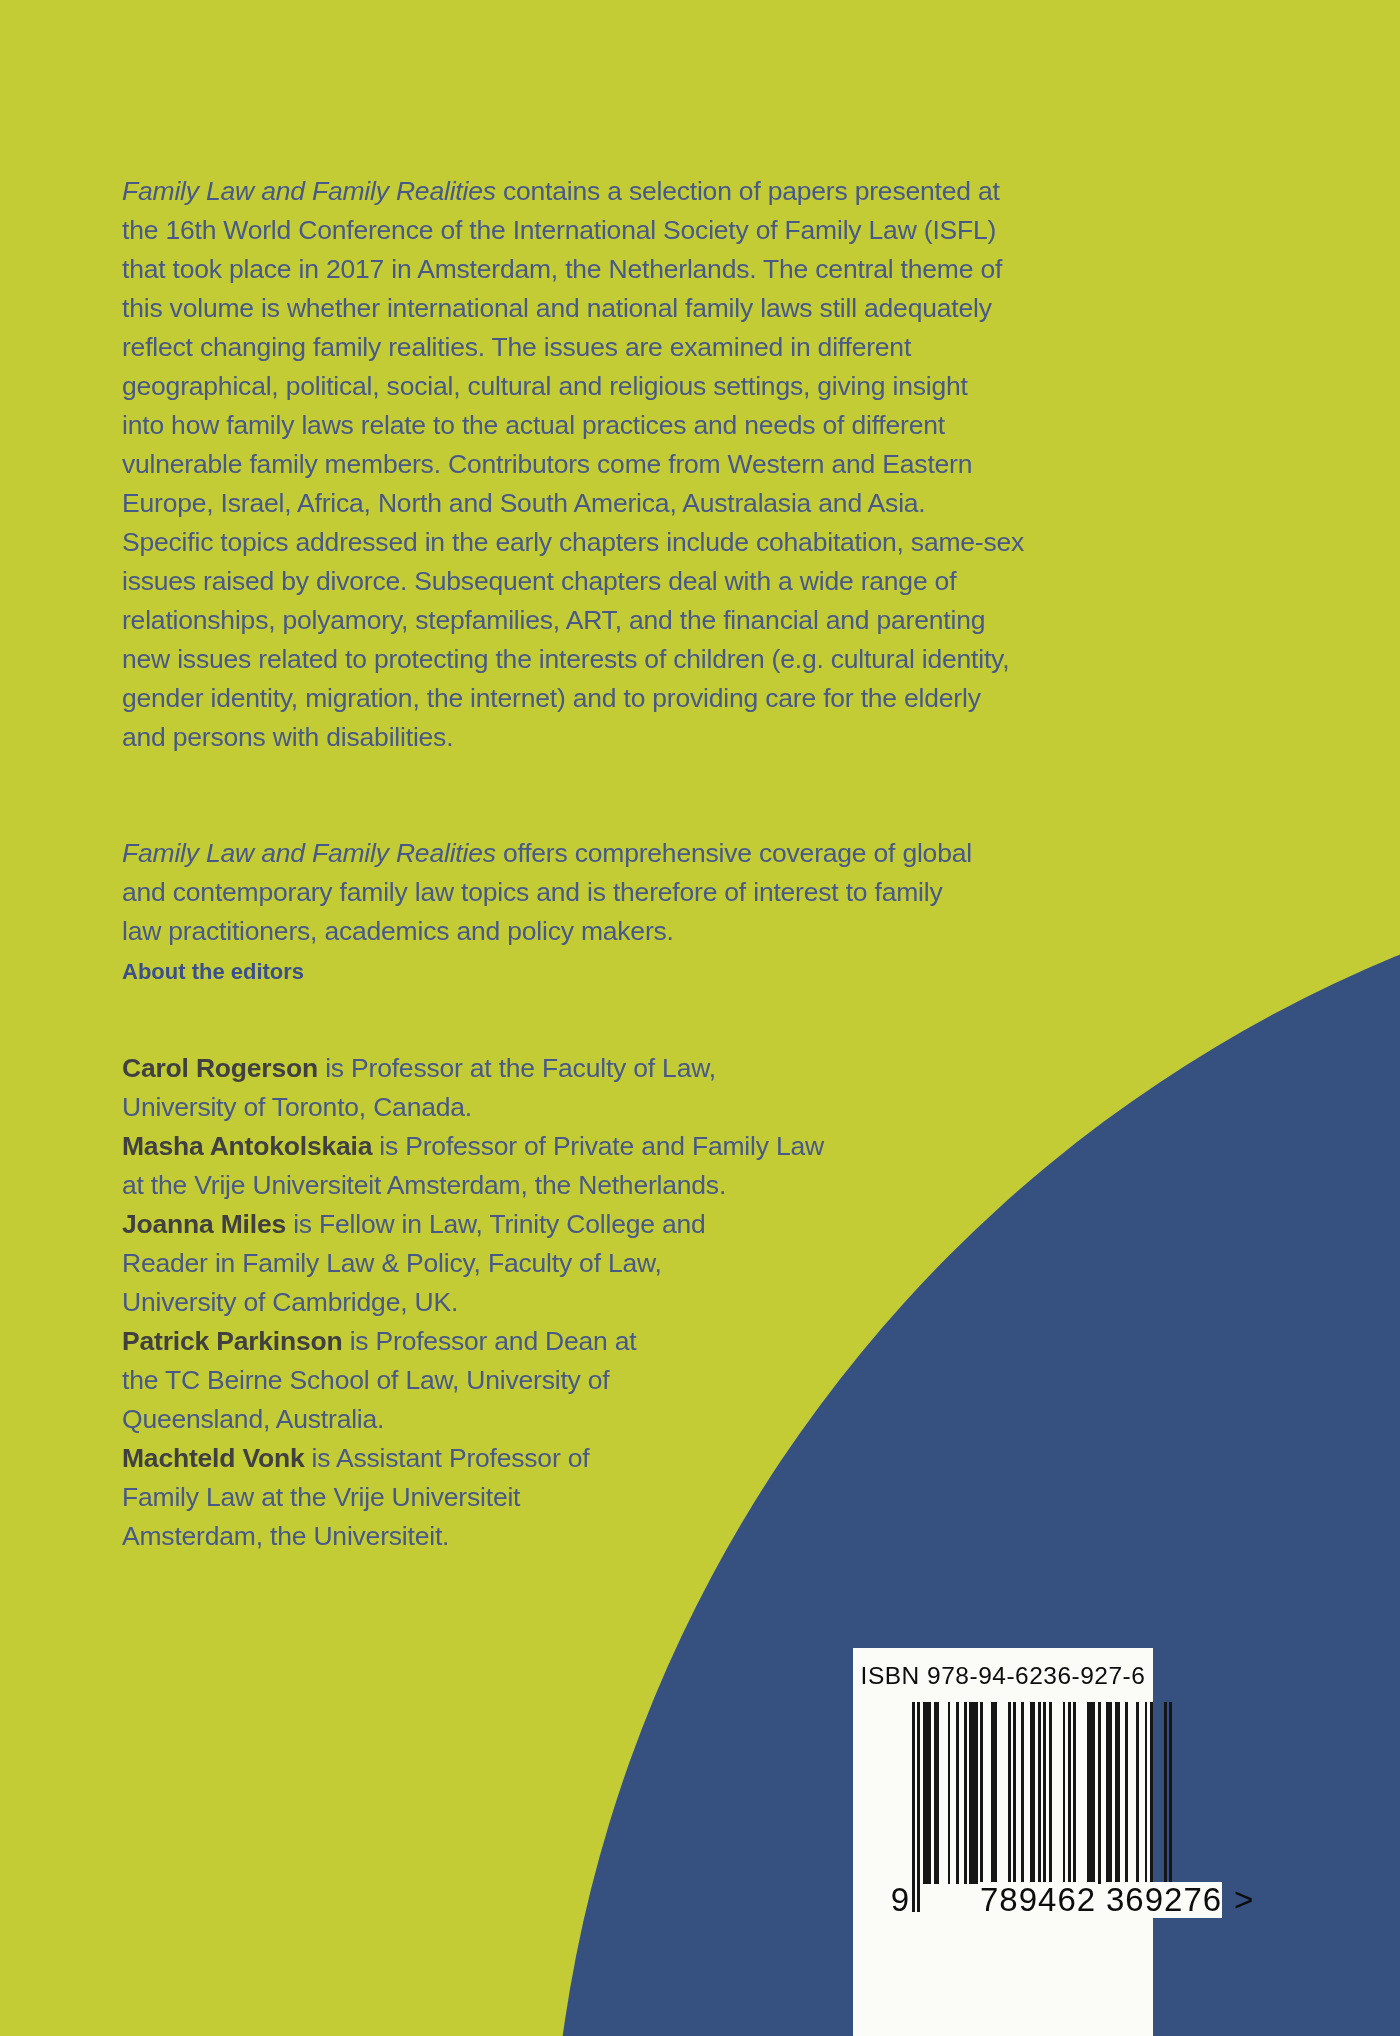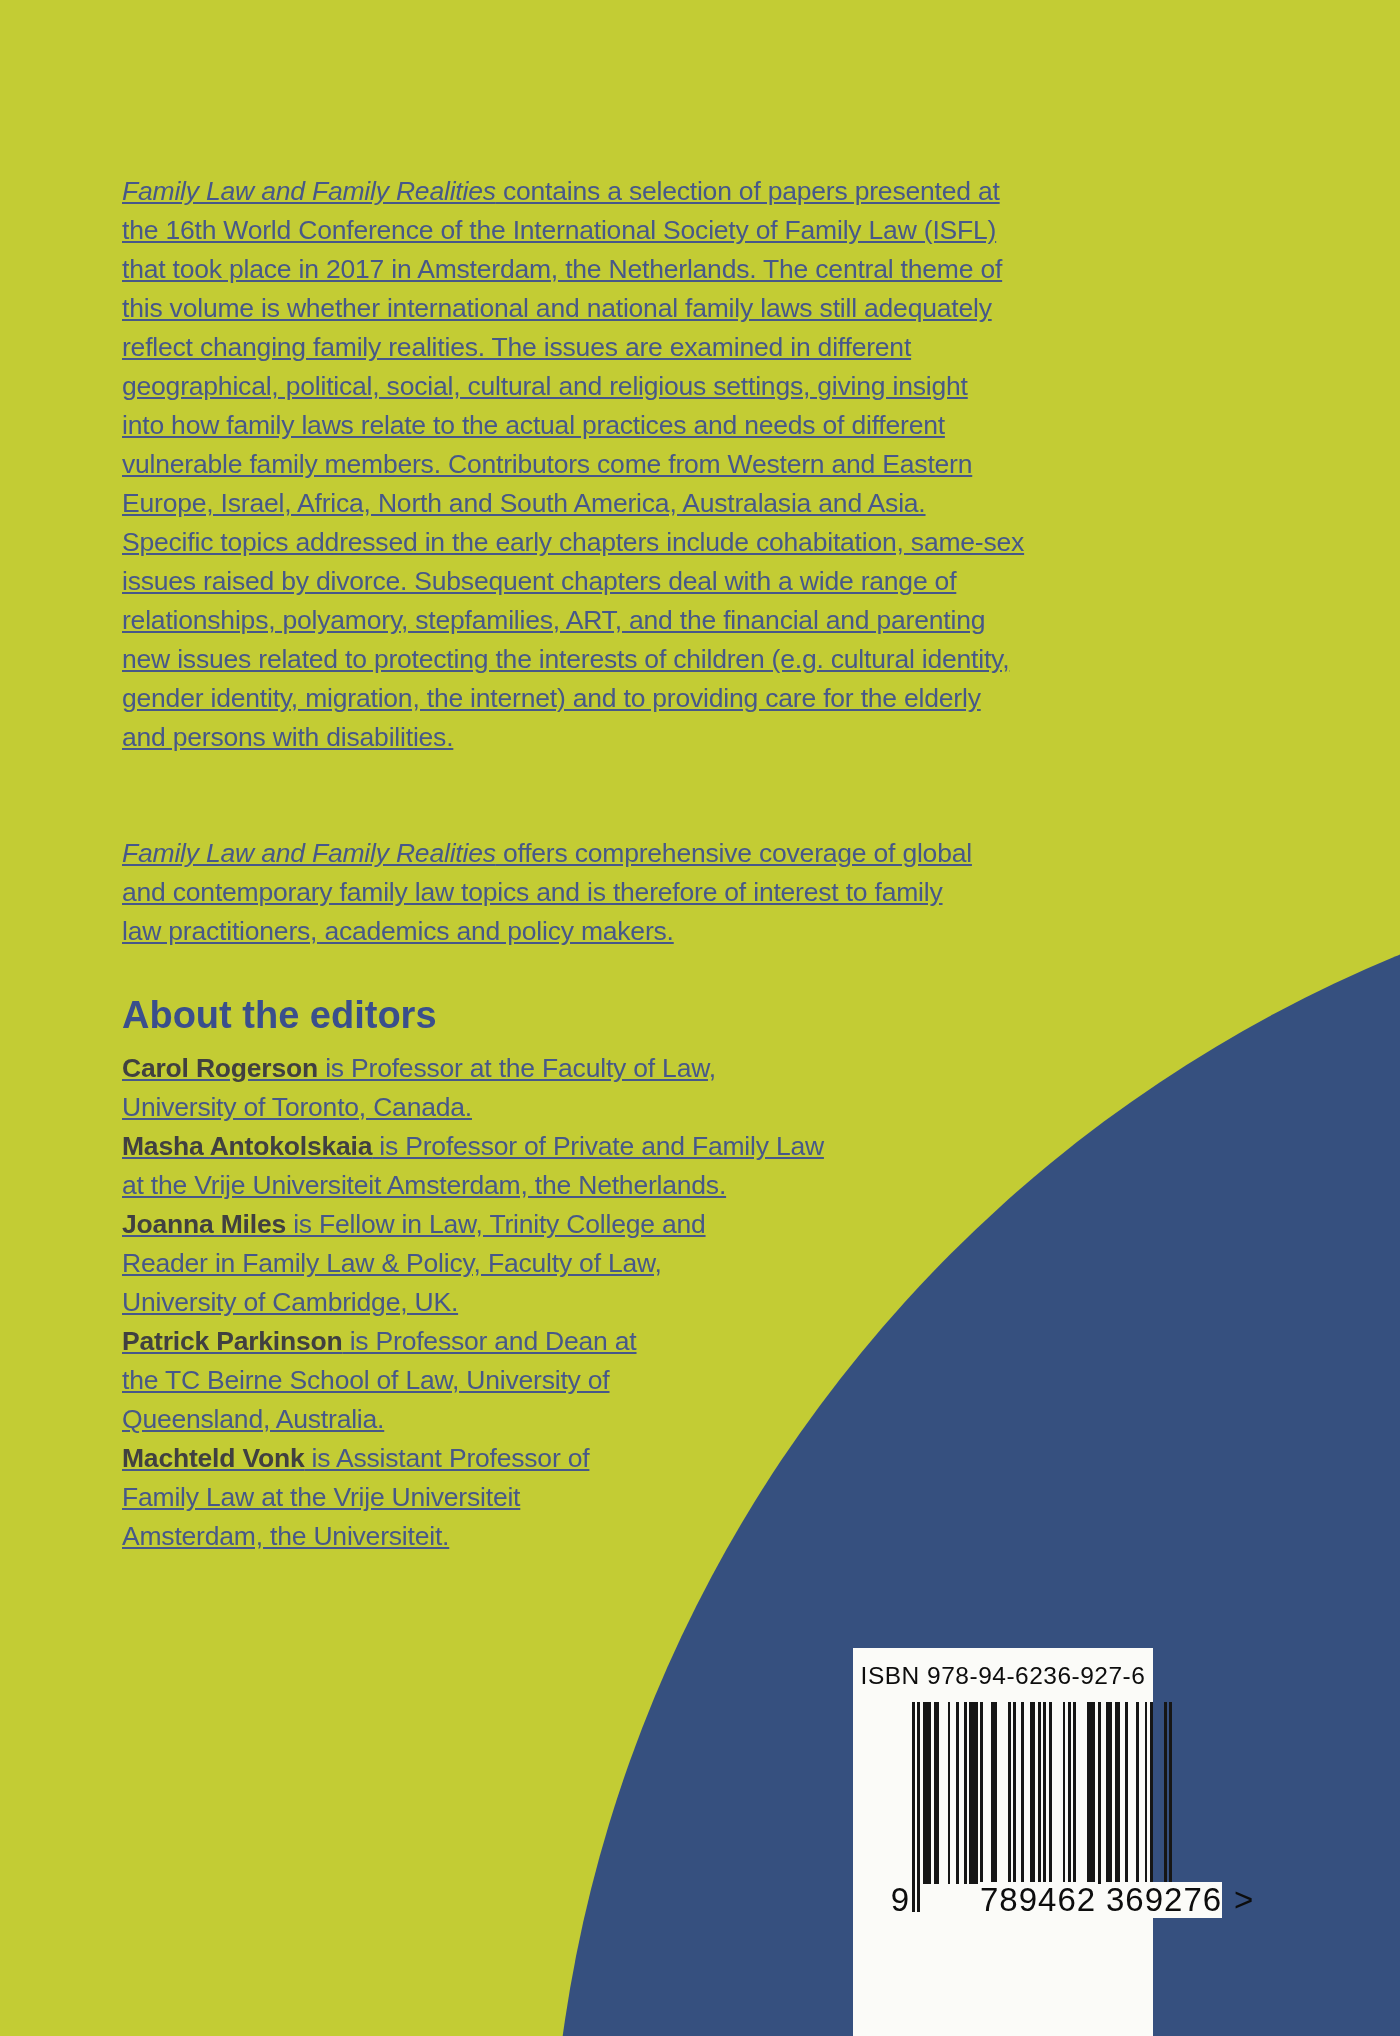--- a/index.html
+++ b/index.html
@@ -11,34 +11,34 @@
     font-family:"Liberation Sans", sans-serif;
   }
   .circle{
     position:absolute;
     left:550px;top:852px;
     width:2740px;height:2740px;
     border-radius:50%;
     background:#36507f;
   }
   .text-col{position:absolute;left:122px;top:0;color:#475889;}
-  .para{position:absolute;left:0;text-decoration:underline;}
+  .para{position:absolute;left:0;}
   .line{
     white-space:nowrap;
     font-size:26.5px;
     line-height:39px;
     letter-spacing:-0.2px;
   }
   .line em{font-style:italic;}
   .line strong{font-weight:bold;color:#404040;}
   .blurb-1{top:172px;}
   .blurb-2{top:834px;}
   .about-heading{
-    position:absolute;left:0;top:996px;
-    font-size:38px;font-weight:bold;color:#3a4f8c;
+    position:absolute;left:0;top:952px;
+    font-size:22px;font-weight:bold;color:#3a4f8c;
     line-height:39px;white-space:nowrap;
   }
   .editors{top:1049px;}
   
   .barcode-box{
     position:absolute;left:853px;top:1648px;
     width:300px;height:388px;
     background:#fbfbf8;
   }
   .isbn-label{

